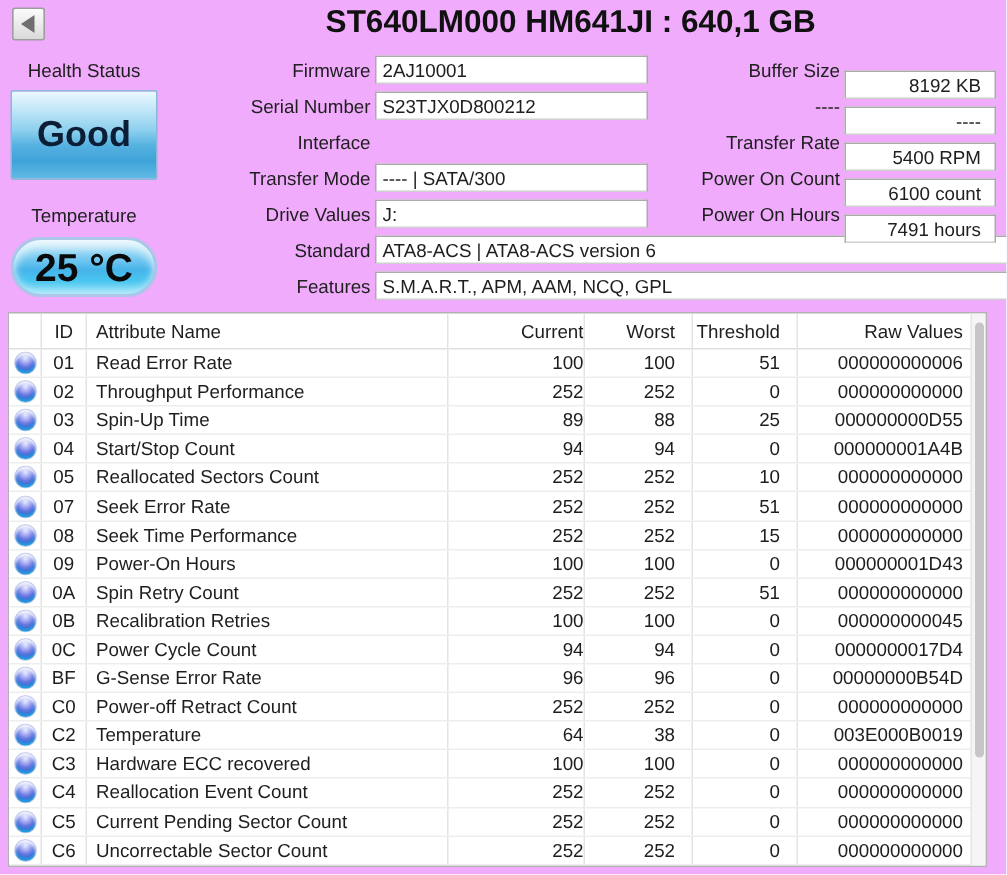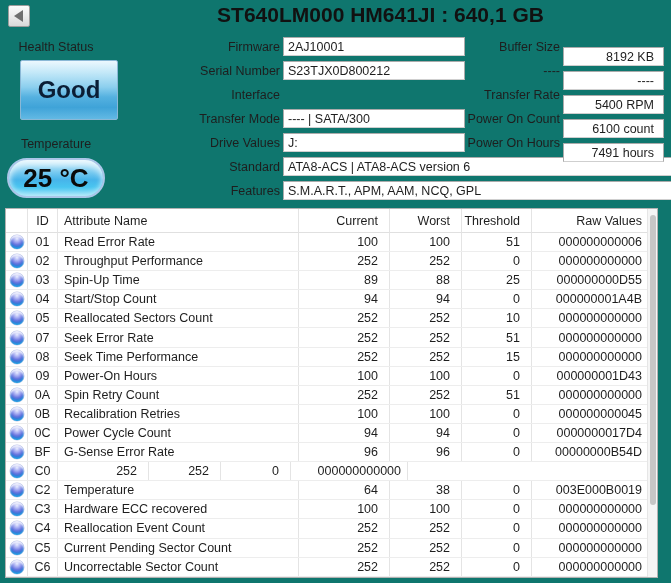--- a/index.html
+++ b/index.html
@@ -2,21 +2,21 @@
 <html><head>
 <meta charset="utf-8">
 <style>
   * { margin:0; padding:0; box-sizing:border-box; }
   html,body { width:671px; height:583px; }
   body {
     font-family:"Liberation Sans","DejaVu Sans",sans-serif;
     background:#ffffff; color:#1e1e1e; overflow:hidden;
     -webkit-font-smoothing:antialiased;
   }
-  .window { position:relative; width:671px; height:583px; background:#0f766e; }
+  .window { position:relative; width:671px; height:583px; background:#f0abfc; }
 
   
   .back-btn {
     position:absolute; left:8px; top:5px; width:22px; height:22px;
     background:linear-gradient(180deg,#fbfbfb 0%,#ececec 50%,#d9d9d9 100%);
     border:1px solid #9d9d9d; border-radius:2px; cursor:pointer;
     display:flex; align-items:center; justify-content:center;
   }
   .back-tri {
     width:0; height:0; border-top:6px solid transparent; border-bottom:6px solid transparent;
@@ -31,21 +31,21 @@
 
   
   .hs-label, .temp-label {
     position:absolute; left:7px; width:98px; text-align:center;
     font-size:12.5px; color:#1e1e1e; white-space:nowrap;
   }
   .hs-label { top:40px; }
   .temp-label { top:137px; }
 
   .good-box {
-    position:absolute; left:20px; top:60px; width:98px; height:60px;
+    position:absolute; left:7px; top:60px; width:98px; height:60px;
     background:linear-gradient(180deg,#ecf8fe 0%,#c3e8f8 20%,#8ccfee 45%,#55b1e0 62%,#3fa3d8 80%,#62b9e4 100%);
     border:1px solid #8ab8d6; border-radius:2px; cursor:pointer;
     display:flex; align-items:center; justify-content:center;
   }
   .good-box span { font-size:24px; font-weight:bold; color:#0b1e35; }
 
   .temp-pill {
     position:absolute; left:7px; top:158px; width:98px; height:40px;
     border-radius:20px;
     background:linear-gradient(180deg,#cfeefb 0%,#85d0f2 28%,#47b4ea 55%,#48c5f0 75%,#90e0f8 100%);
@@ -57,21 +57,21 @@
 
   
   .info-col { position:absolute; top:37px; }
   #info-left { left:0; width:667px; }
   #info-right { left:440px; width:227px; }
   .info-row { display:flex; align-items:center; height:19px; margin-bottom:5px; }
   .info-label {
     font-size:12.5px; color:#1e1e1e; text-align:right; white-space:nowrap;
     padding-right:3px; flex:none;
   }
-  #info-left .info-label { width:250px;margin-left:33px; }
+  #info-left .info-label { width:250px; }
   #info-right .info-label { width:123px; }
   .info-box {
     height:19px; background:#fff; border:1px solid #ababab; border-bottom-color:#cfcfcf;
     font-size:12.5px; display:flex; align-items:center; white-space:nowrap; overflow:hidden;
     flex:none;
   }
   #info-left .info-box { width:182px; padding-left:4px; }
   #info-left .info-box.wide { width:438px; }
   #info-right .info-box { width:101px; justify-content:flex-end; padding-right:9px;margin-top:20px; }
 
@@ -81,21 +81,21 @@
     border:1px solid #b2b2b2; background:#fff; overflow:hidden;
   }
   .trow { display:flex; align-items:center; height:19.1px; }
   .thead-row { height:24px; font-size:12.5px; color:#1e1e1e; }
   .cell { height:100%; display:flex; align-items:center; border-right:1px solid #e4e4e4; overflow:hidden; white-space:nowrap; font-size:12.5px; }
   .tbody .trow { border-bottom:1px solid #ededed; }
   .thead-row .cell { border-bottom:1px solid #e0e0e0; }
   .c-icon { width:22px; justify-content:center; }
   .c-id { width:30px; justify-content:center; }
   .c-name { width:241px; padding-left:6px; }
-  .c-cur { width:91px; justify-content:flex-end; padding-right:11px; }
+  .c-cur { width:91px; justify-content:flex-end; padding-right:0; }
   .c-worst { width:72px; justify-content:flex-end; padding-right:11px; }
   .c-thr { width:70px; justify-content:flex-end; padding-right:11px; }
   .c-raw { width:117px; justify-content:flex-end; padding-right:6px; }
   .orb {
     width:14px; height:14px; border-radius:50%;
     background:radial-gradient(circle at 50% 26%, #e8ecff 0%, #a8aef2 25%, #6b76e0 48%, #4a70d8 62%, #2fb6e8 88%, #45d9f2 100%);
     box-shadow:inset 0 2px 2px rgba(255,255,255,.85), inset 0 -2px 3px rgba(0,150,220,.45), 0 0 0 0.5px rgba(70,90,180,.35);
   }
   .scrollbar {
     position:absolute; right:0; top:0; width:10px; height:100%;
@@ -342,20 +342,21 @@
     <span class="cell c-worst">96</span>
     <span class="cell c-thr">0</span>
     <span class="cell c-raw">00000000B54D</span>
   </div>
 
   <div class="trow">
     <span class="cell c-icon">
             <span class="orb"></span>
           </span>
     <span class="cell c-id">C0</span>
+    <span class="cell c-name">Power-off Retract Count</span>
     <span class="cell c-cur">252</span>
     <span class="cell c-worst">252</span>
     <span class="cell c-thr">0</span>
     <span class="cell c-raw">000000000000</span>
   </div>
 
   <div class="trow">
     <span class="cell c-icon">
             <span class="orb"></span>
           </span>

